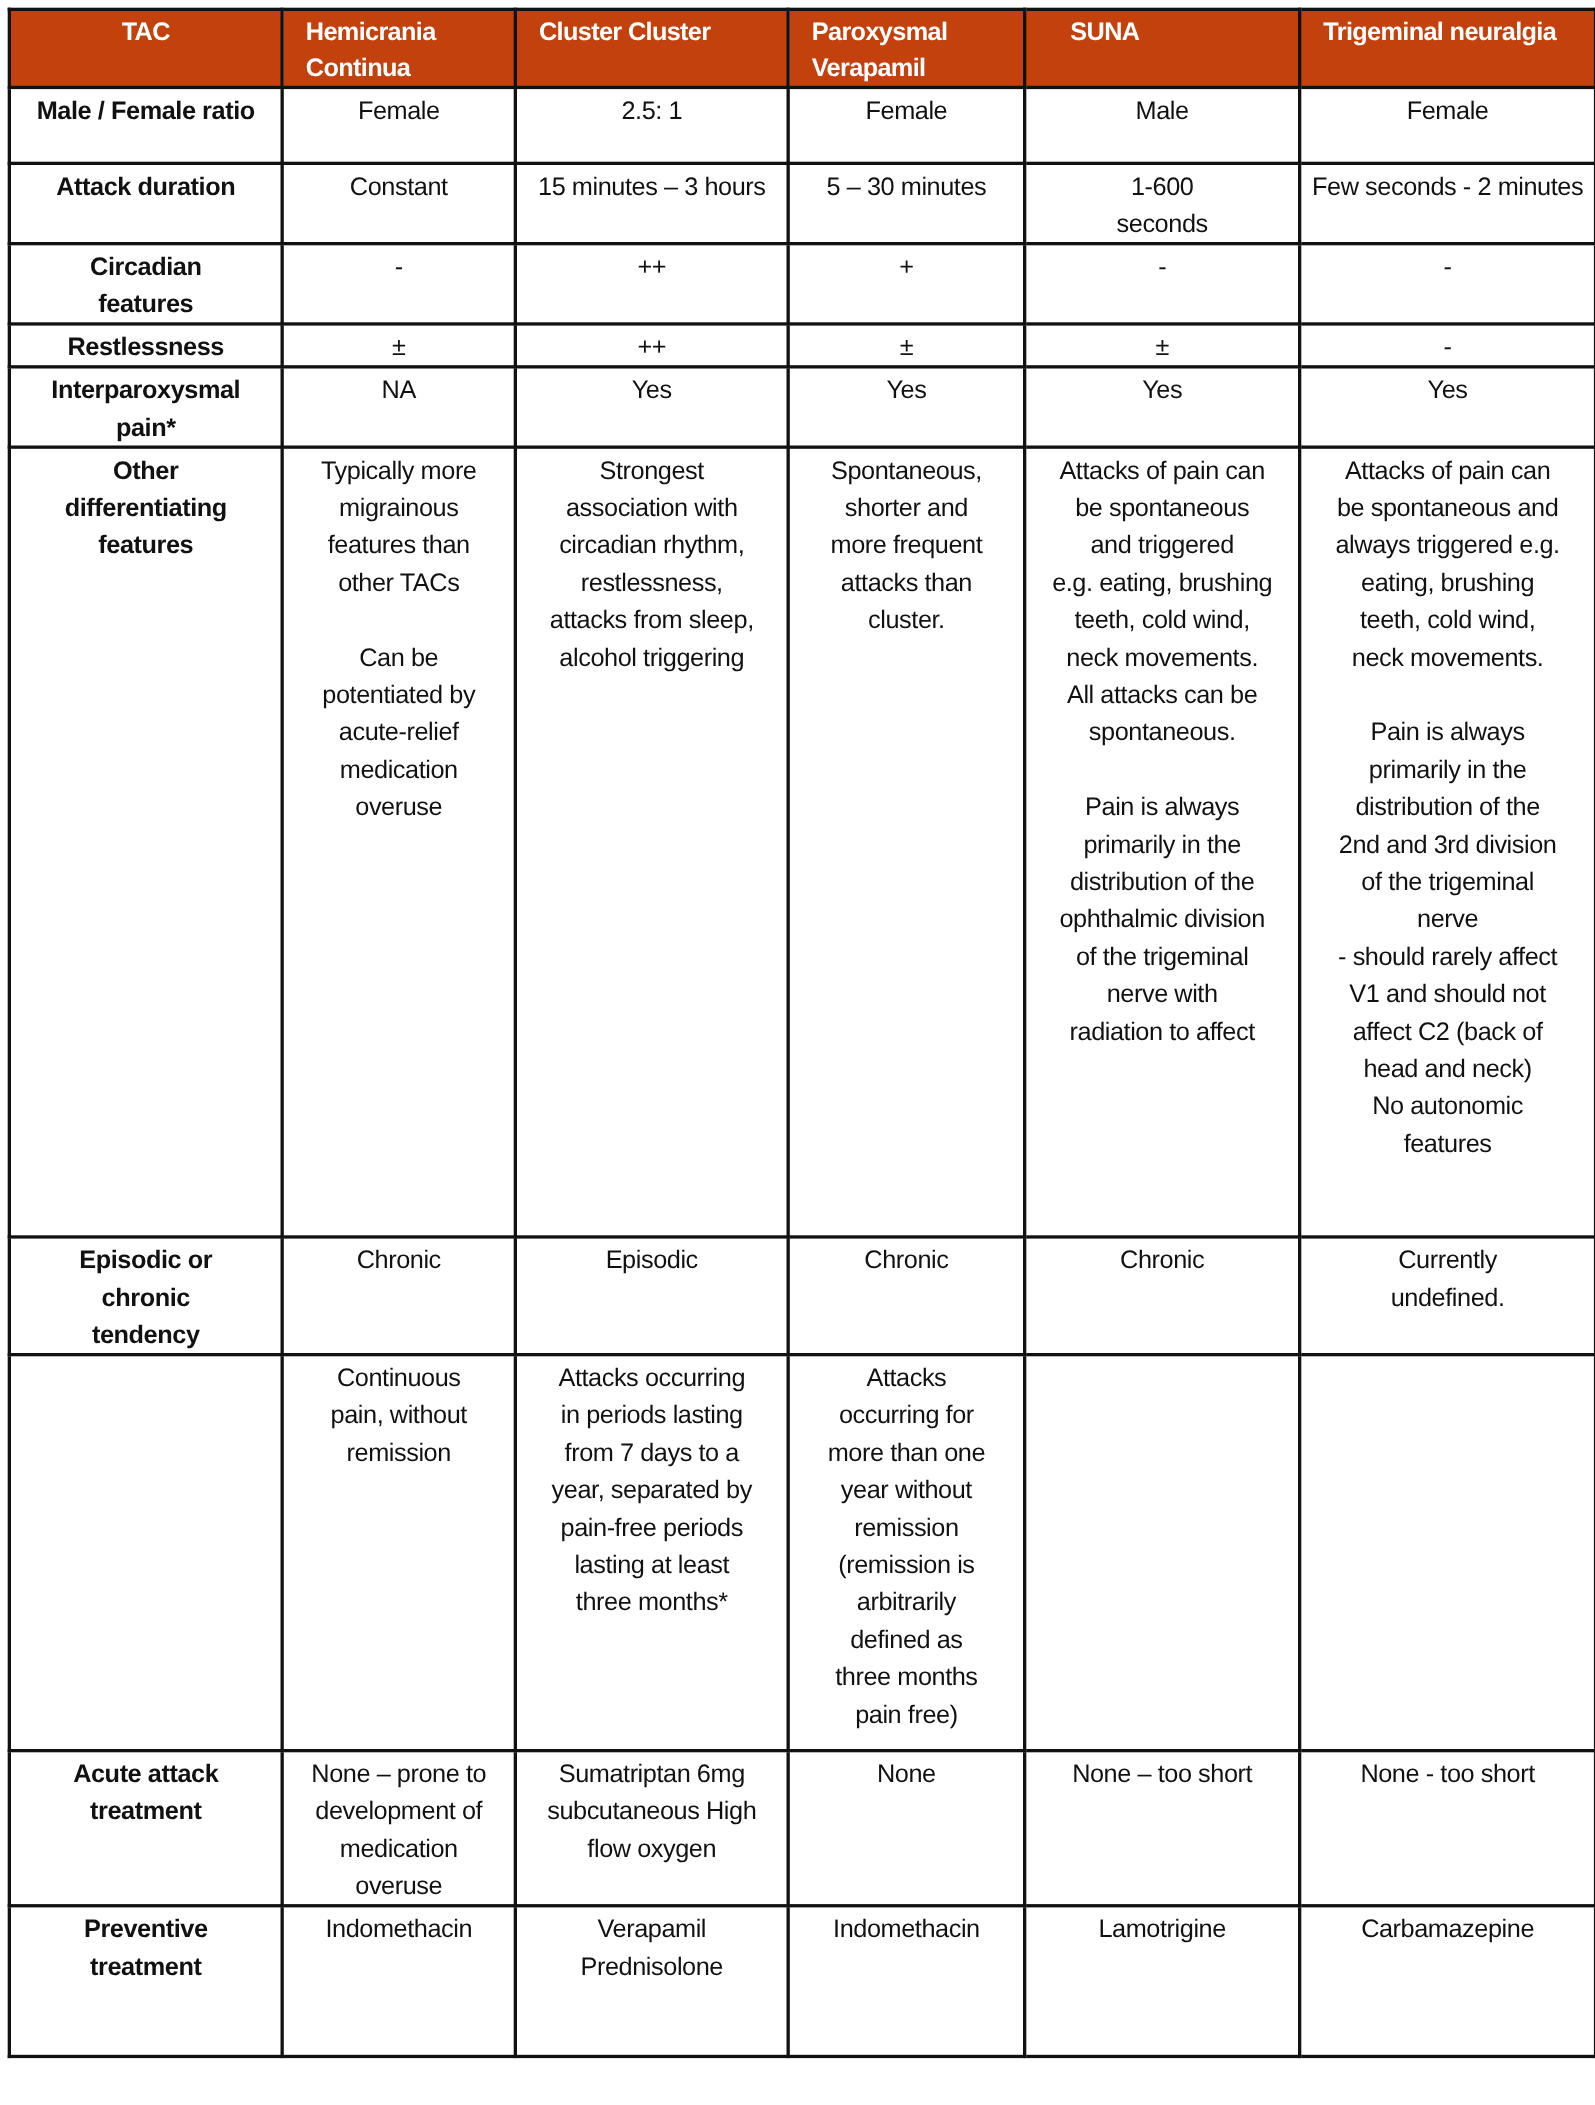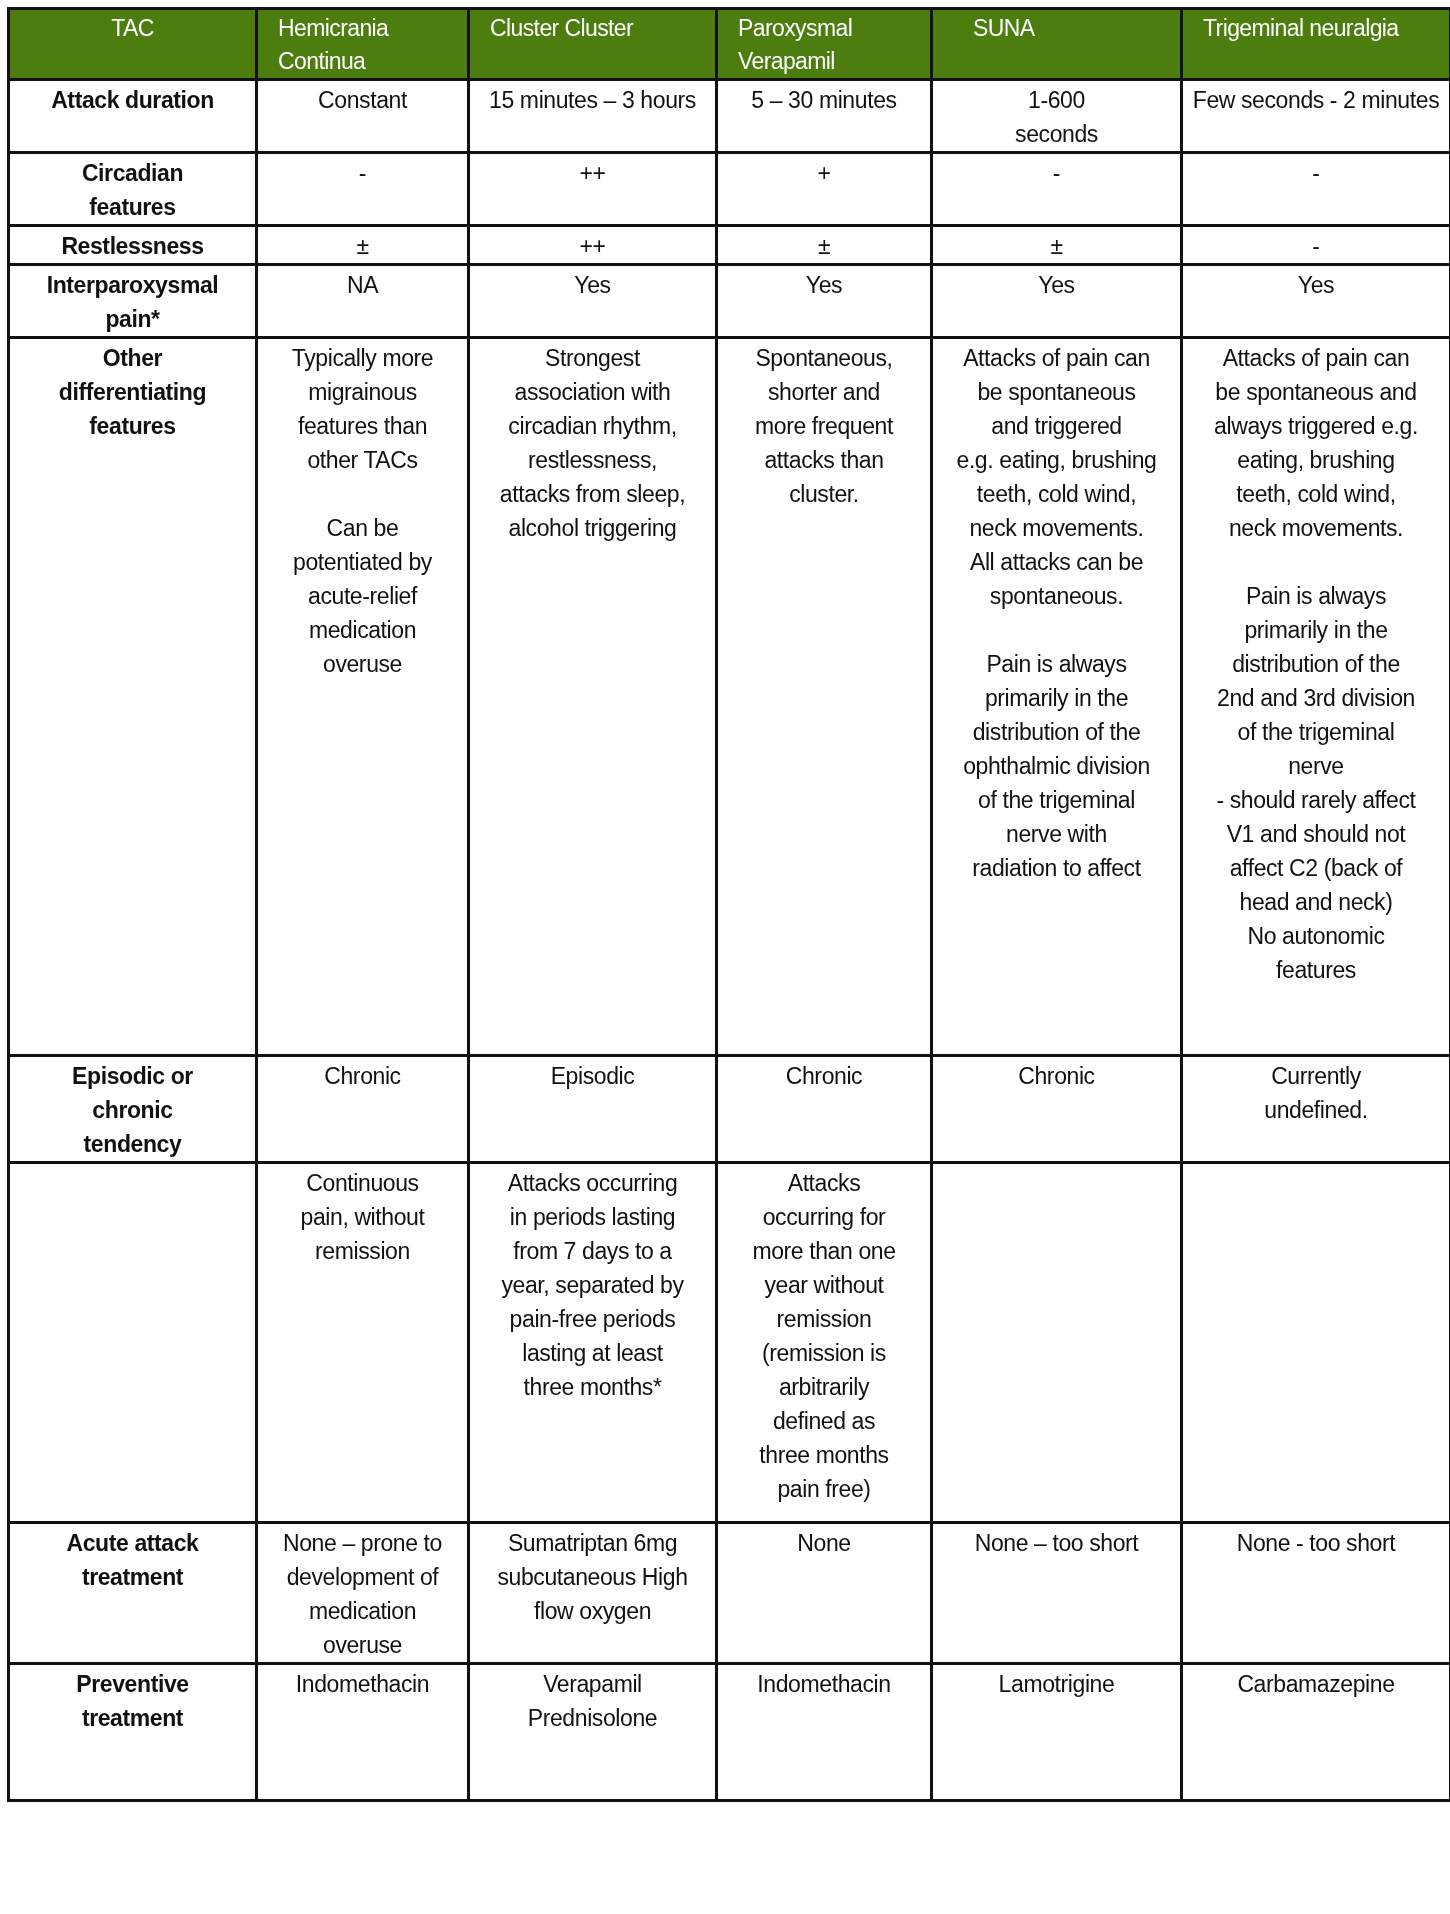--- a/index.html
+++ b/index.html
@@ -13,23 +13,23 @@
     border: 3px solid #111;
     vertical-align: top;
     text-align: center;
     padding: 2px 6px 0 6px;
     font-size: 23px;
     line-height: 34px;
     letter-spacing: -0.4px;
     overflow: hidden;
   }
   table.tac th {
-    background: #4d7c0f;
+    background: #c2410c;
     color: #ffffff;
-    font-weight: normal;
+    font-weight: bold;
     text-align: left;
     padding-left: 20px;
     line-height: 33px;
     letter-spacing: -0.6px;
   }
   table.tac th.first { text-align: center; padding-left: 6px; }
   table.tac th.suna { padding-left: 40px; }
   td.label { font-weight: bold; letter-spacing: -0.5px; }
   td.cell { white-space: pre-line; }
   td.label { white-space: pre-line; }
@@ -51,20 +51,28 @@
     <tr style="height:67px">
       <th class="first">TAC</th>
       <th>Hemicrania Continua</th>
       <th>Cluster Cluster</th>
       <th>Paroxysmal Verapamil</th>
       <th class="suna">SUNA</th>
       <th>Trigeminal neuralgia</th>
     </tr>
   </thead>
   <tbody id="tbody">
+      <tr style="height: 69px;">
+        <td class="label">Male / Female ratio</td>
+        <td class="cell">Female</td>
+        <td class="cell">2.5: 1</td>
+        <td class="cell">Female</td>
+        <td class="cell">Male</td>
+        <td class="cell">Female</td>
+      </tr>
       <tr style="height: 70px;">
         <td class="label">Attack duration</td>
         <td class="cell">Constant</td>
         <td class="cell">15 minutes – 3 hours</td>
         <td class="cell">5 – 30 minutes</td>
         <td class="cell">1-600
 seconds</td>
         <td class="cell">Few seconds - 2 minutes</td>
       </tr>
       <tr style="height: 68px;">

